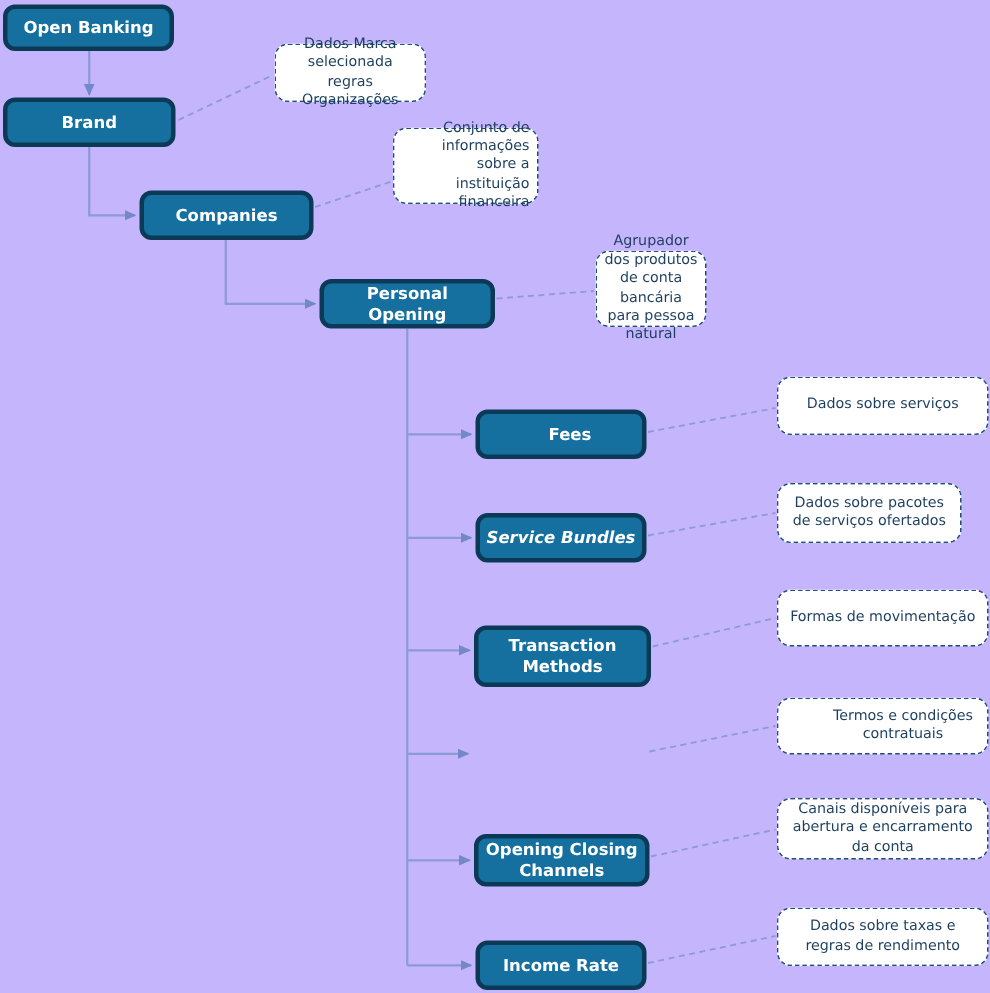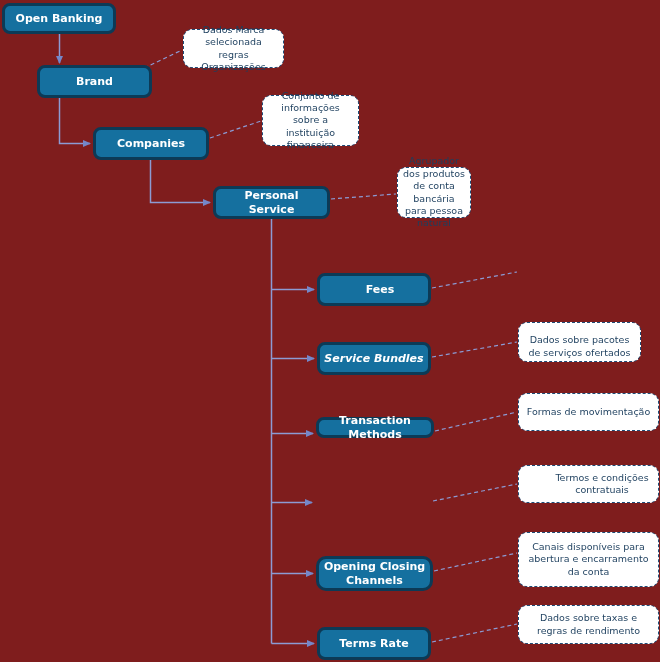--- a/index.html
+++ b/index.html
@@ -1,19 +1,19 @@
 <!DOCTYPE html>
 <html style="--node-fill: #15709F; --node-border: #0C3A56; --node-text: #FFFFFF; --note-border: #1F4E79; --note-text: #1D3F5E;"><head>
 <meta charset="utf-8">
 <style>
   html,body{margin:0;padding:0;background:#ffffff;}
   #canvas{
     position:relative;
     width:660px;height:662px;
-    background:#7f1d1d;
+    background:#c4b5fd;
     font-family:"DejaVu Sans","Liberation Sans",sans-serif;
     overflow:hidden;
   }
   #edges{position:absolute;left:0;top:0;width:660px;height:662px;}
   .node{
     position:absolute;
     box-sizing:border-box;
     background:var(--node-fill,#15709F);
     border:3px solid var(--node-border,#0C3A56);
     border-radius:8px;
@@ -31,38 +31,38 @@
     border:1px dashed var(--note-border,#1F4E79);
     border-radius:9px;
     color:var(--note-text,#1D3F5E);
     font-size:9.5px;
     display:flex;align-items:center;justify-content:center;
     text-align:center;line-height:1.3;
     padding:2px 5px;
   }
   
   #n-open-banking{left:2px;top:3px;width:114px;height:31px;}
-  #n-brand{left:2px;top:65px;width:115px;height:33px;margin-left:35px;}
+  #n-brand{left:2px;top:65px;width:115px;height:33px;}
   #n-companies{left:93px;top:127px;width:116px;height:33px;}
   #n-personal{left:213px;top:186px;width:117px;height:33px;}
   #n-fees{left:317px;top:273px;width:114px;height:33px;padding-left:16px;}
   #n-service{left:317px;top:342px;width:114px;height:33px;font-style:italic;}
-  #n-transaction{left:316px;top:417px;width:118px;height:21px;}
+  #n-transaction{left:316px;top:417px;width:118px;height:41px;}
   #n-terms{left:315px;top:486px;width:117px;height:33px;}
-  #n-opening{left:316px;top:556px;width:117px;height:35px;border-radius:10px;}
+  #n-opening{left:316px;top:556px;width:117px;height:35px;}
   #n-income{left:317px;top:627px;width:114px;height:33px;}
   
   #t-brand{left:183px;top:29px;width:101px;height:39px;}
-  #t-companies{left:262px;top:95px;width:97px;height:51px;}
+  #t-companies{left:262px;top:85px;width:97px;height:51px;text-align:right;}
   #t-personal{left:397px;top:167px;width:74px;height:51px;}
   #t-fees{left:518px;top:251px;width:141px;height:39px;}
-  #t-service{left:518px;top:322px;width:123px;height:40px;align-items:flex-end;}
+  #t-service{left:518px;top:322px;width:123px;height:40px;}
   #t-transaction{left:518px;top:393px;width:141px;height:38px;}
   #t-terms{left:518px;top:465px;width:141px;height:38px;padding-left:32px;}
-  #t-opening{left:518px;top:532px;width:141px;height:55px;}
+  #t-opening{left:518px;top:532px;width:141px;height:41px;}
   #t-income{left:518px;top:605px;width:141px;height:39px;}
 </style>
 </head>
 <body>
 
 <div id="canvas">
 
   <svg id="edges" viewBox="0 0 660 662" xmlns="http://www.w3.org/2000/svg">
     <defs>
       <marker id="arrow" markerWidth="9" markerHeight="8" refX="7" refY="3.5" orient="auto" markerUnits="userSpaceOnUse">
@@ -97,46 +97,49 @@
   <div class="node" id="n-open-banking">
     <span>Open Banking</span>
   </div>
   <div class="node" id="n-brand">
     <span>Brand</span>
   </div>
   <div class="node" id="n-companies">
     <span>Companies</span>
   </div>
   <div class="node" id="n-personal">
-    <span>Personal Service</span>
+    <span>Personal Opening</span>
   </div>
   <div class="node" id="n-fees">
     <span>Fees</span>
   </div>
   <div class="node" id="n-service">
     <span>Service Bundles</span>
   </div>
   <div class="node" id="n-transaction">
     <span>Transaction Methods</span>
   </div>
   <div class="node" id="n-opening">
     <span>Opening Closing Channels</span>
   </div>
   <div class="node" id="n-income">
-    <span>Terms Rate</span>
+    <span>Income Rate</span>
   </div>
 
   <div class="note" id="t-brand">
     <span>Dados Marca selecionada regras Organizações</span>
   </div>
   <div class="note" id="t-companies">
     <span>Conjunto de informações sobre a instituição financeira</span>
   </div>
   <div class="note" id="t-personal">
     <span>Agrupador dos produtos de conta bancária para pessoa natural</span>
+  </div>
+  <div class="note" id="t-fees">
+    <span>Dados sobre serviços</span>
   </div>
   <div class="note" id="t-service">
     <span>Dados sobre pacotes de serviços ofertados</span>
   </div>
   <div class="note" id="t-transaction">
     <span>Formas de movimentação</span>
   </div>
   <div class="note" id="t-terms">
     <span>Termos e condições contratuais</span>
   </div>

